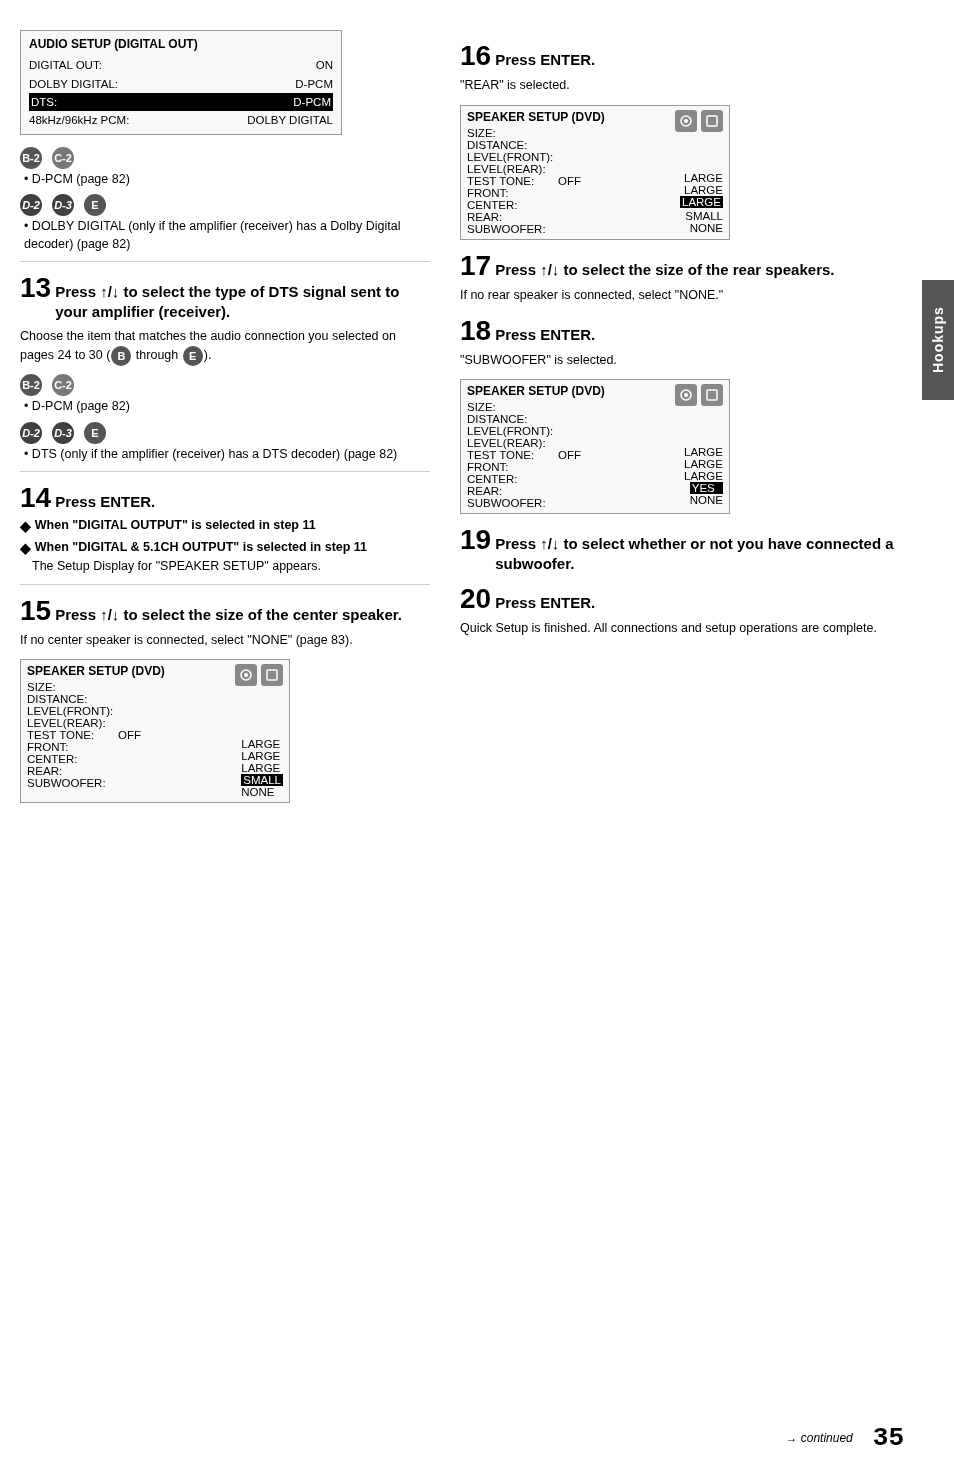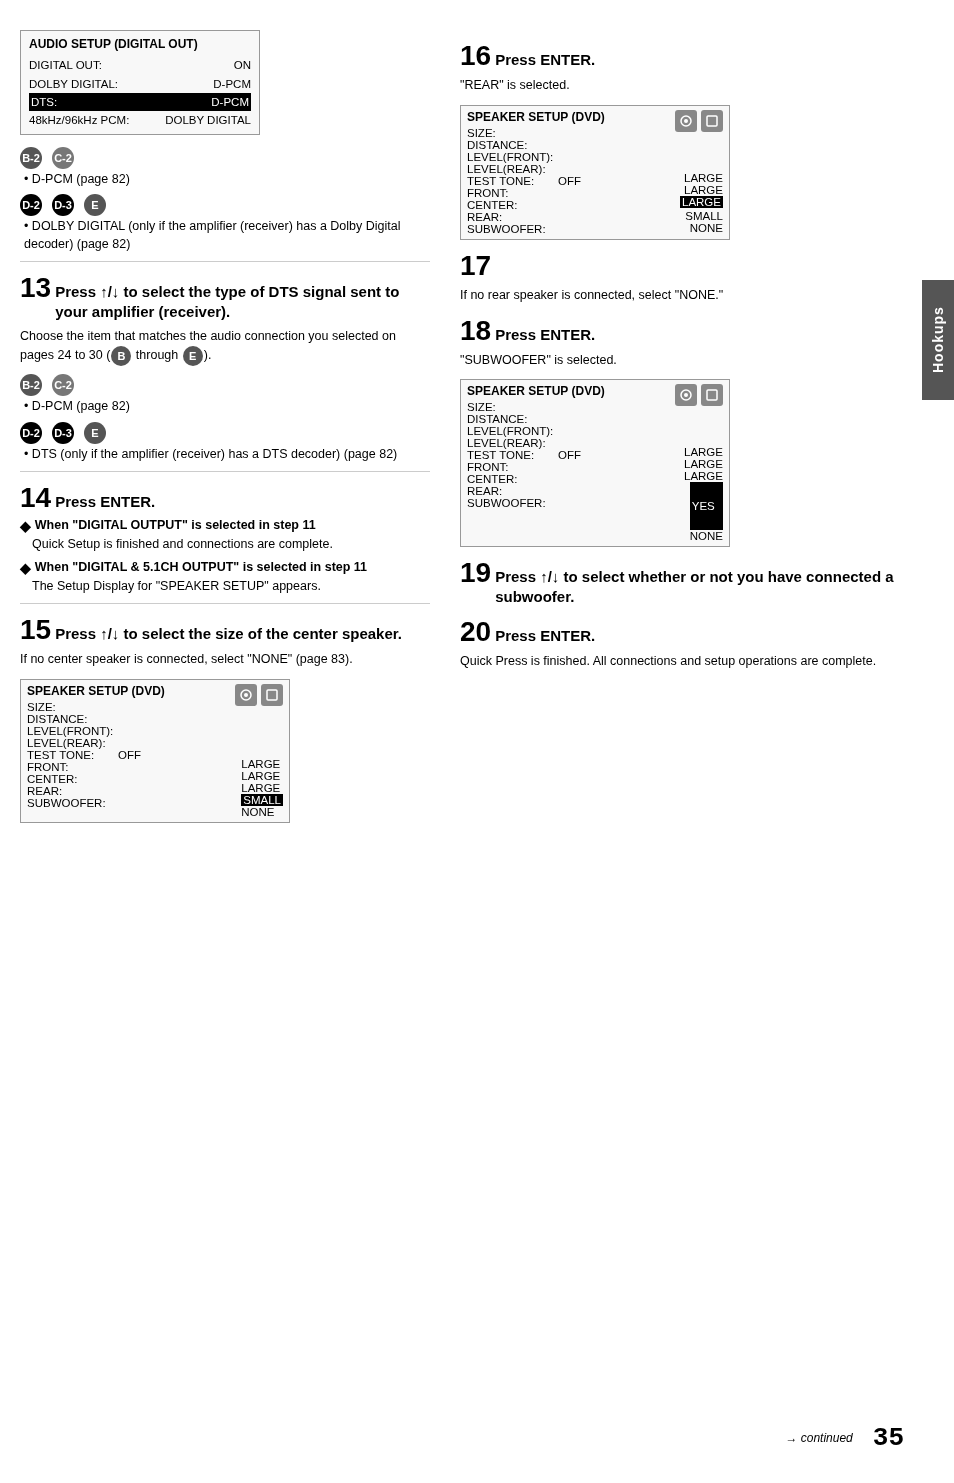--- a/index.html
+++ b/index.html
@@ -58,21 +58,21 @@
     }
 
     
     .setup-box {
       border: 1px solid #999;
       padding: 4px 8px;
       margin-bottom: 12px;
       font-size: 11.5px;
       line-height: 1.6;
       background: #f8f8f8;
-      width: 240px;
+      width: 322px;
     }
 
     .setup-box .title-row {
       font-weight: bold;
       margin-bottom: 2px;
       font-size: 12px;
     }
 
     .setup-box .menu-row {
       display: flex;
@@ -96,21 +96,21 @@
       border-radius: 50%;
       font-size: 11px;
       font-weight: bold;
       color: #fff;
       margin-right: 2px;
       vertical-align: middle;
     }
 
     .badge-b { background: #555; }
     .badge-c { background: #777; }
-    .badge-d { background: #000000; }
+    .badge-d { background: #404040; font-style: italic; }
     .badge-e { background: #555; }
 
     .badge-row {
       display: flex;
       align-items: center;
       margin: 6px 0 2px 0;
       gap: 8px;
     }
 
     .bullet-text {
@@ -304,21 +304,20 @@
 
       <div class="step-heading">
         <span class="step-number">14</span>
         <span class="step-title">Press ENTER.</span>
       </div>
 
       <div class="sub-heading">
         <span class="diamond">◆</span>
         <span>When "DIGITAL OUTPUT" is selected in step 11</span>
       </div>
-      <div class="bullet-item">Quick Setup is finished and connections are complete.</div>
 
       <div class="sub-heading">
         <span class="diamond">◆</span>
         <span>When "DIGITAL &amp; 5.1CH OUTPUT" is selected in step 11</span>
       </div>
       <div class="bullet-item">The Setup Display for "SPEAKER SETUP" appears.</div>
 
       <div class="divider"></div>
 
       <div class="step-heading">
@@ -422,20 +421,21 @@
                 <div style="padding-top:2px;">SMALL</div>
                 <div>NONE</div>
               </div>
             </div>
           </div>
         </div>
       </div>
 
       <div class="step-heading">
         <span class="step-number">17</span>
+        <span class="step-title">Press ↑/↓ to select the size of the rear speakers.</span>
       </div>
       <div class="step-body">If no rear speaker is connected, select "NONE."</div>
 
       <div class="step-heading">
         <span class="step-number">18</span>
         <span class="step-title">Press ENTER.</span>
       </div>
       <div class="step-body">"SUBWOOFER" is selected.</div>
 
       <div class="speaker-box">
@@ -468,39 +468,39 @@
                     <rect x="2" y="2" width="10" height="10" rx="1" fill="none" stroke="#fff" stroke-width="1.5"></rect>
                   </svg>
               </div>
             </div>
             <div style="margin-top:36px;">
               <div style="display:flex;flex-direction:column;align-items:flex-end;">
                 <div>LARGE</div>
                 <div>LARGE</div>
                 <div>LARGE</div>
                 <div>
-                  <div style="background:#000; color:#fff; padding:18px 2px;">YES</div>
+                  <div style="background:#000; color:#fff; padding:0 2px;">YES</div>
                   <div>NONE</div>
                 </div>
               </div>
             </div>
           </div>
         </div>
       </div>
 
       <div class="step-heading">
         <span class="step-number">19</span>
         <span class="step-title">Press ↑/↓ to select whether or not you have connected a subwoofer.</span>
       </div>
 
       <div class="step-heading">
         <span class="step-number">20</span>
         <span class="step-title">Press ENTER.</span>
       </div>
-      <div class="step-body">Quick Press is finished. All connections and setup operations are complete.</div>
+      <div class="step-body">Quick Setup is finished. All connections and setup operations are complete.</div>
 
     </div>
   </div>
 
   <div class="page-number-area">
     <span class="continued-text">→ continued</span>
     <span class="page-num">35</span>
   </div>
 
 </div>

